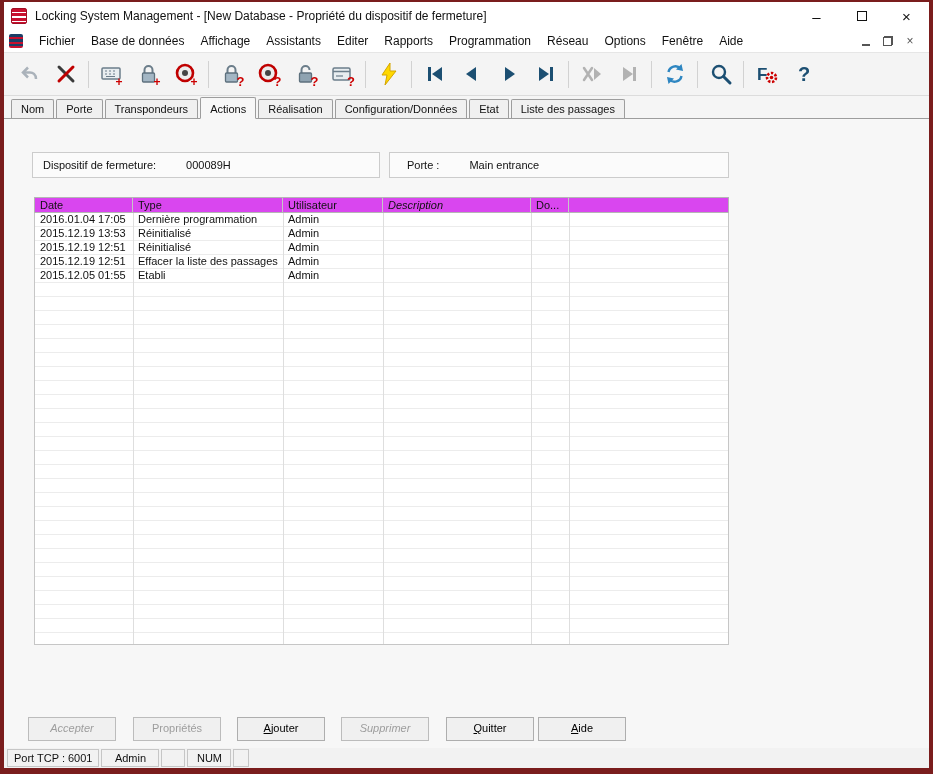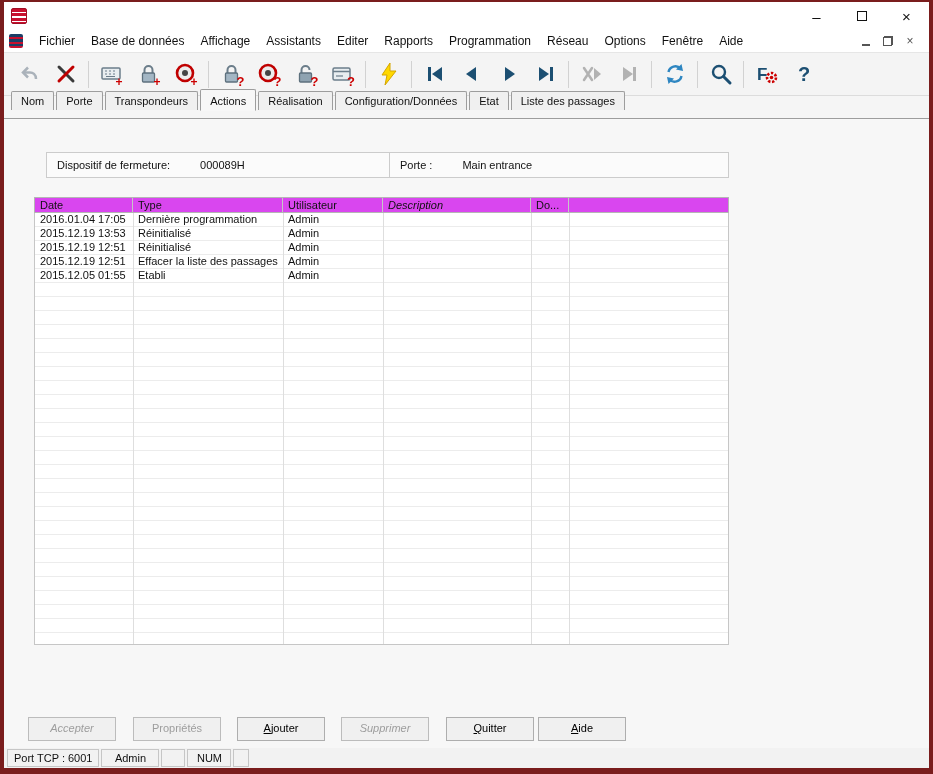--- a/index.html
+++ b/index.html
@@ -32,28 +32,28 @@
   .mdi-min-glyph { width:8px; height:2px; background:#555; display:inline-block; margin-top:7px; }
   .mdi-restore-glyph { width:10px; height:10px; position:relative; display:inline-block; }
   .mdi-restore-glyph::before { content:""; position:absolute; right:0; top:0; width:7px; height:7px; border:1px solid #555; }
   .mdi-restore-glyph::after { content:""; position:absolute; left:0; bottom:0; width:7px; height:7px; border:1px solid #555; background:#fff; }
   
   .toolbar { height:43px; background:#f4f4f4; border-bottom:1px solid #dcdcdc; display:flex; align-items:center; padding:0 6px; flex:0 0 auto; }
   .tb-btn { width:37px; height:35px; display:flex; align-items:center; justify-content:center; border-radius:2px; flex:0 0 auto; }
   .tb-sep { width:1px; height:27px; background:#d2d2d2; margin:0 4px; flex:0 0 auto; }
   .tb-btn svg { display:block; }
   
-  .tabstrip { height:23px; display:flex; align-items:flex-end; padding:0 0 8px 7px; background:#f5f5f5; border-bottom:1px solid #9d9d9d; flex:0 0 auto; }
+  .tabstrip { height:23px; display:flex; align-items:flex-end; padding:0 0 0 7px; background:#f5f5f5; border-bottom:1px solid #9d9d9d; flex:0 0 auto; }
   .tab { font-size:11px; padding:3px 9px 3px 9px; background:#f0f0f0; border:1px solid #9d9d9d; border-bottom:none; margin-right:2px; border-radius:2px 2px 0 0; position:relative; white-space:nowrap; }
   .tab.active { background:#f7f7f7; padding-top:5px; z-index:2; margin-bottom:-1px; border-bottom:1px solid #f7f7f7; }
   
   .content { flex:1 1 auto; position:relative; background:#f7f7f7; }
   .gbox { position:absolute; top:33px; height:26px; border:1px solid #cccccc; background:#fbfbfb; display:flex; align-items:center; font-size:11px; }
-  .gbox-lock { left:42px; width:348px; }
-  .gbox-door { left:385px; width:340px; }
+  .gbox-lock { left:28px; width:348px; }
+  .gbox-door { left:385px; width:340px;padding-left:7px; }
   .gbox .lbl { margin-left:10px; white-space:nowrap; }
   .gbox .val { margin-left:30px; white-space:nowrap; }
   
   .table { position:absolute; left:30px; top:78px; width:695px; font-size:11px; }
   .thead { display:flex; height:16px; background:#d946ef; border:1px solid #b5b5b5; }
   .hc { padding:1px 5px; border-right:1px solid #c6c6c6; white-space:nowrap; overflow:hidden; }
   .tbody { position:relative; height:432px; border:1px solid #c6c6c6; border-top:none;
     background:repeating-linear-gradient(to bottom, #ffffff 0 13px, #ececec 13px 14px); overflow:hidden; }
   .trow { display:flex; height:14px; line-height:13px; position:relative; z-index:1; }
   .tc { padding:0 5px; white-space:nowrap; overflow:hidden; }
@@ -77,20 +77,21 @@
   .pane-user { width:58px; flex:0 0 auto; justify-content:center; }
   .pane-num { width:44px; flex:0 0 auto; justify-content:center; }
 </style>
 </head>
 <body>
 
 <div class="window">
 
   <div class="titlebar">
     <span class="app-icon"></span>
+    <span class="title-text">Locking System Management - [New Database - Propriété du dispositif de fermeture]</span>
     <div class="win-btns">
       <span class="win-btn">–</span>
       <span class="win-btn">
           <span class="max-glyph"></span>
         </span>
       <span class="win-btn">×</span>
     </div>
   </div>
 
   <div class="menubar">

